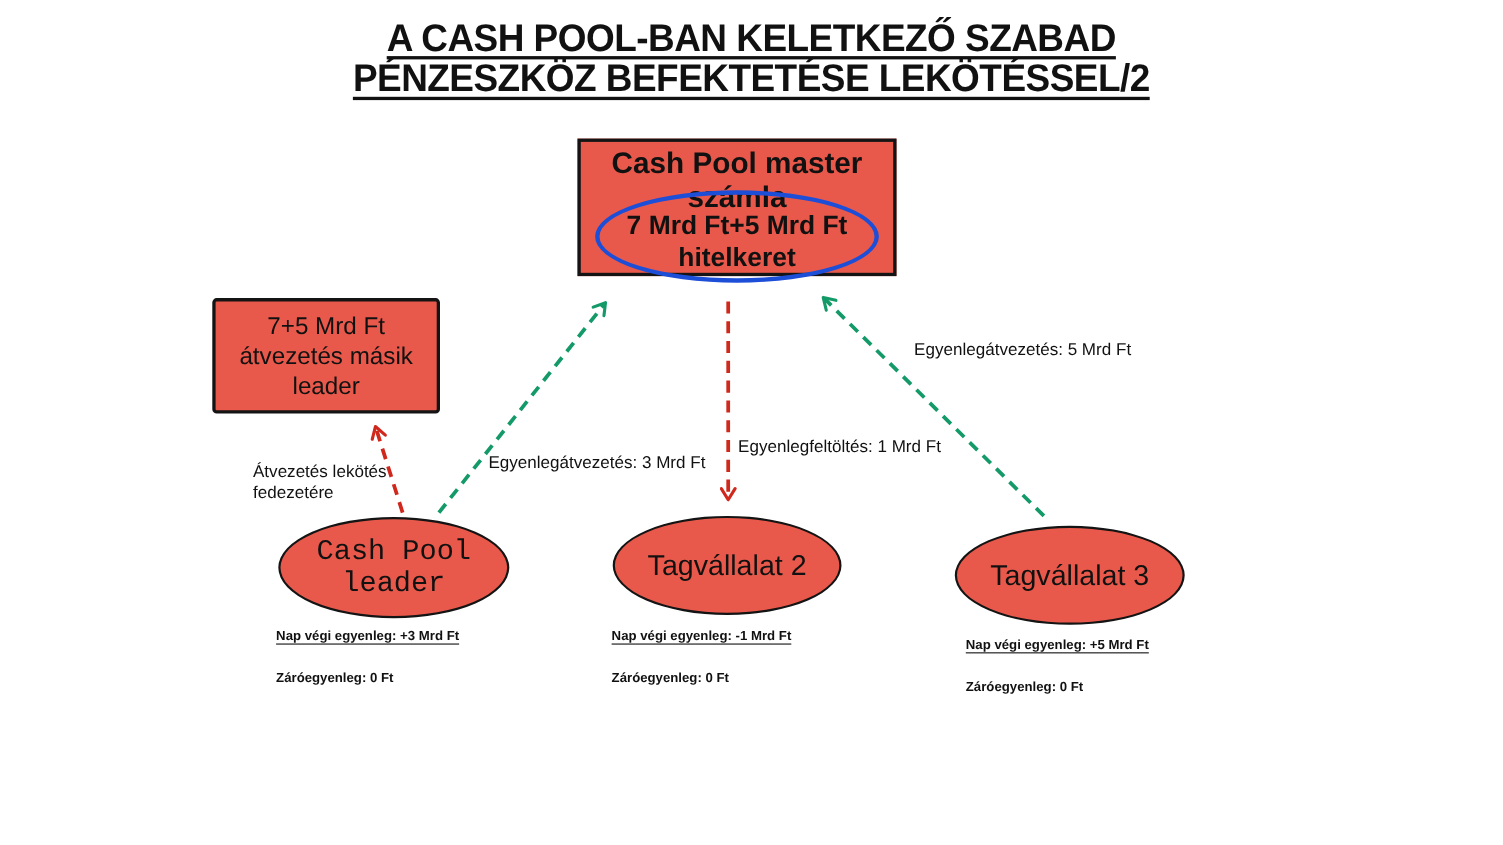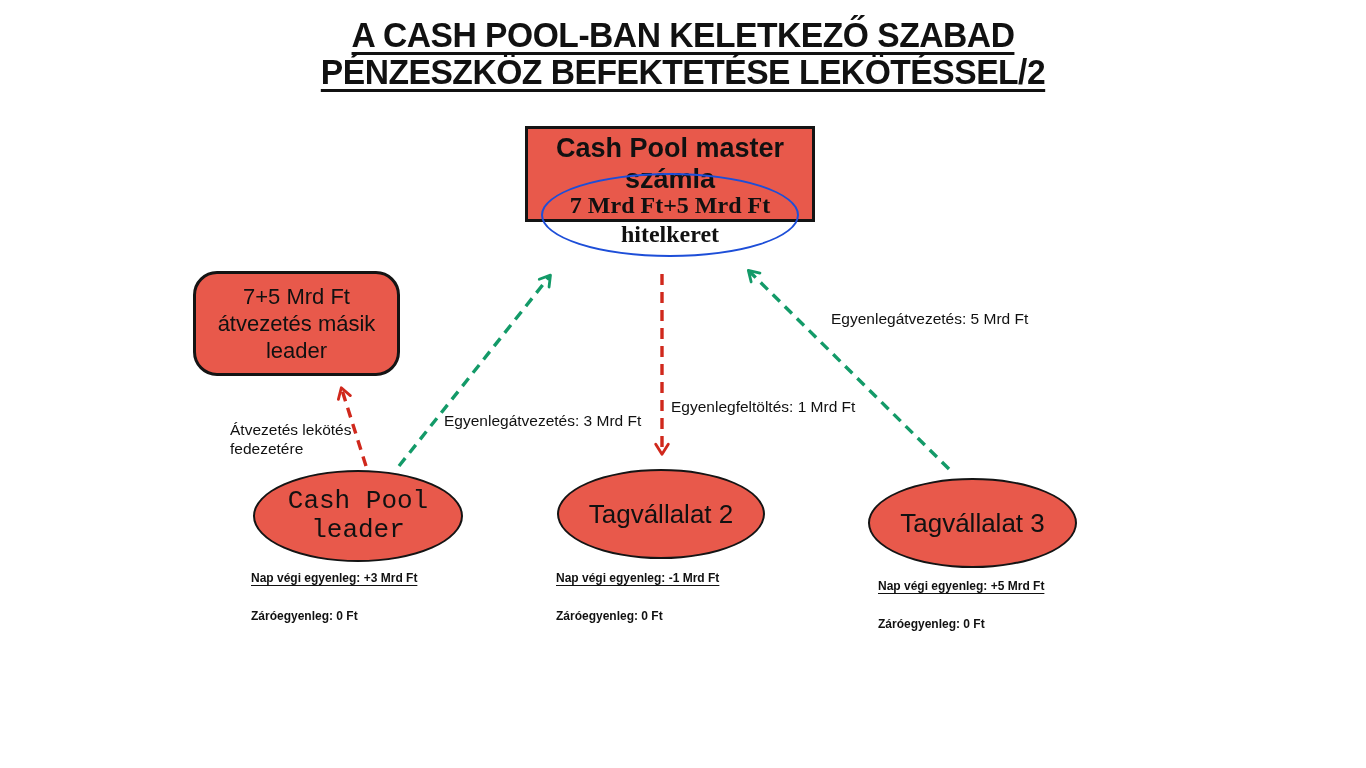--- a/index.html
+++ b/index.html
@@ -16,32 +16,31 @@
     text-decoration:underline;text-decoration-thickness:3px;text-underline-offset:5px;
     transform:scaleX(0.96);transform-origin:50% 0;
   }
 
   
   .shape{
     background:#E8594B;border:3px solid #141414;box-sizing:border-box;
     display:flex;flex-direction:column;align-items:center;justify-content:center;
     text-align:center;
   }
-  .master-box{left:525px;top:126px;width:290px;height:96px;justify-content:flex-start;padding-top:4px;}
+  .master-box{left:525px;top:126px;width:290px;height:125px;justify-content:flex-start;padding-top:4px;}
   .master-line{font-size:27px;font-weight:bold;line-height:31px;}
   .master-ellipse{
     position:absolute;left:13px;top:44px;width:258px;height:84px;box-sizing:border-box;
-    border:2px solid #1d4ed8;border-radius:50%;background:transparent;
+    border:4px solid #1d4ed8;border-radius:50%;background:transparent;
     display:flex;flex-direction:column;align-items:center;justify-content:center;
     padding-top:10px;
-    font-family:Liberation Serif, serif;
   }
   .master-ellipse-line{font-size:24px;font-weight:bold;line-height:29px;}
 
-  .transfer-box{left:193px;top:271px;width:207px;height:105px;border-radius:24px;}
+  .transfer-box{left:193px;top:271px;width:207px;height:105px;border-radius:4px;}
   .transfer-line{font-size:22px;line-height:27px;font-weight:500;}
 
   .entity{border-radius:50%;border-width:2.5px;}
   .entity-label{font-size:26px;line-height:29px;font-weight:500;}
   .leader-ellipse{left:253px;top:470px;width:210px;height:92px;font-family:Liberation Mono, monospace;}
   .member2-ellipse{left:557px;top:469px;width:208px;height:90px;}
   .member3-ellipse{left:868px;top:478px;width:209px;height:90px;}
 
   
   .flow-label{font-size:15.5px;font-weight:400;line-height:19px;white-space:nowrap;}

